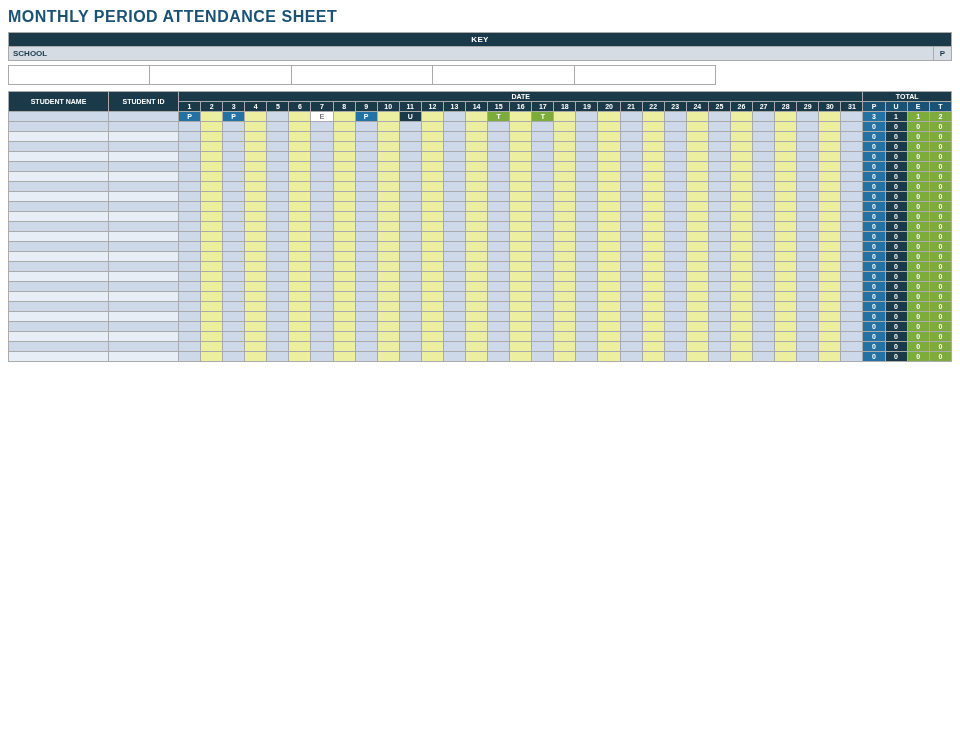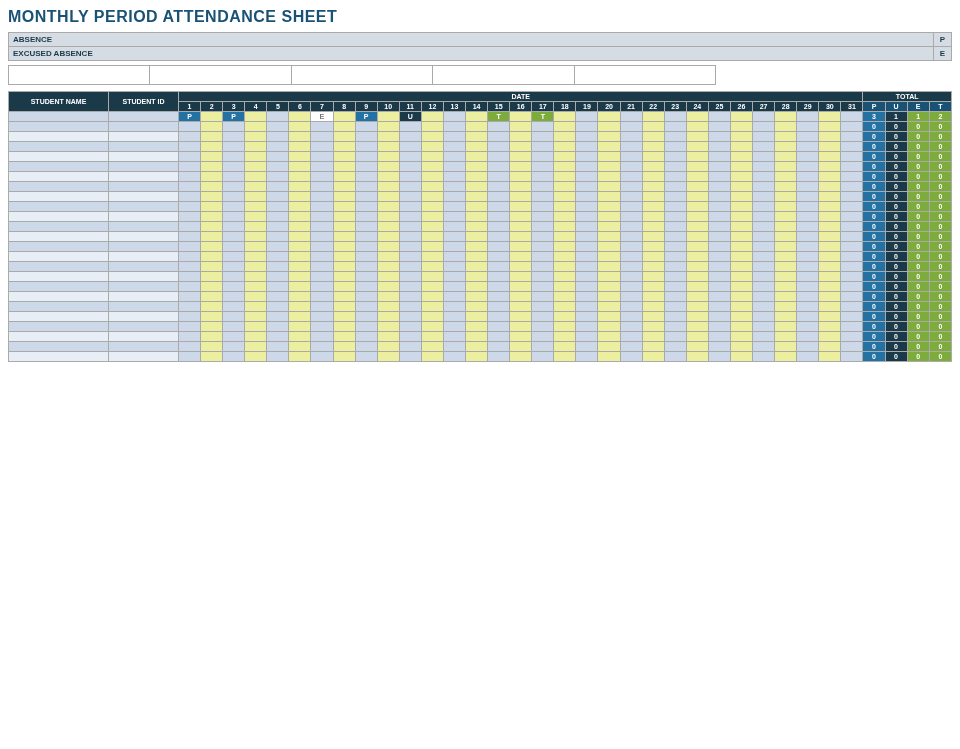--- a/index.html
+++ b/index.html
@@ -125,27 +125,26 @@
   </style>
 </head>
 <body>
 
 <div class="page-title">MONTHLY PERIOD ATTENDANCE SHEET</div>
 
 <div class="top-tables">
   <div class="top-right">
     <table class="key-table">
       <tbody>
+          <tr>
+        <td colspan="2" class="key-title">KEY</td>
+      </tr>
       <tr>
-        <td class="key-label">ABSENCE</td>
+        <td class="key-label">SCHOOL</td>
         <td class="key-value">P</td>
-      </tr>
-      <tr>
-        <td class="key-label">EXCUSED ABSENCE</td>
-        <td class="key-value">E</td>
       </tr>
     </tbody>
       </table>
   </div>
 </div>
 
 <div class="row2-tables" style="margin-bottom:6px;">
   <div style="flex:3;">
     <table class="info-table">
       <tbody>

